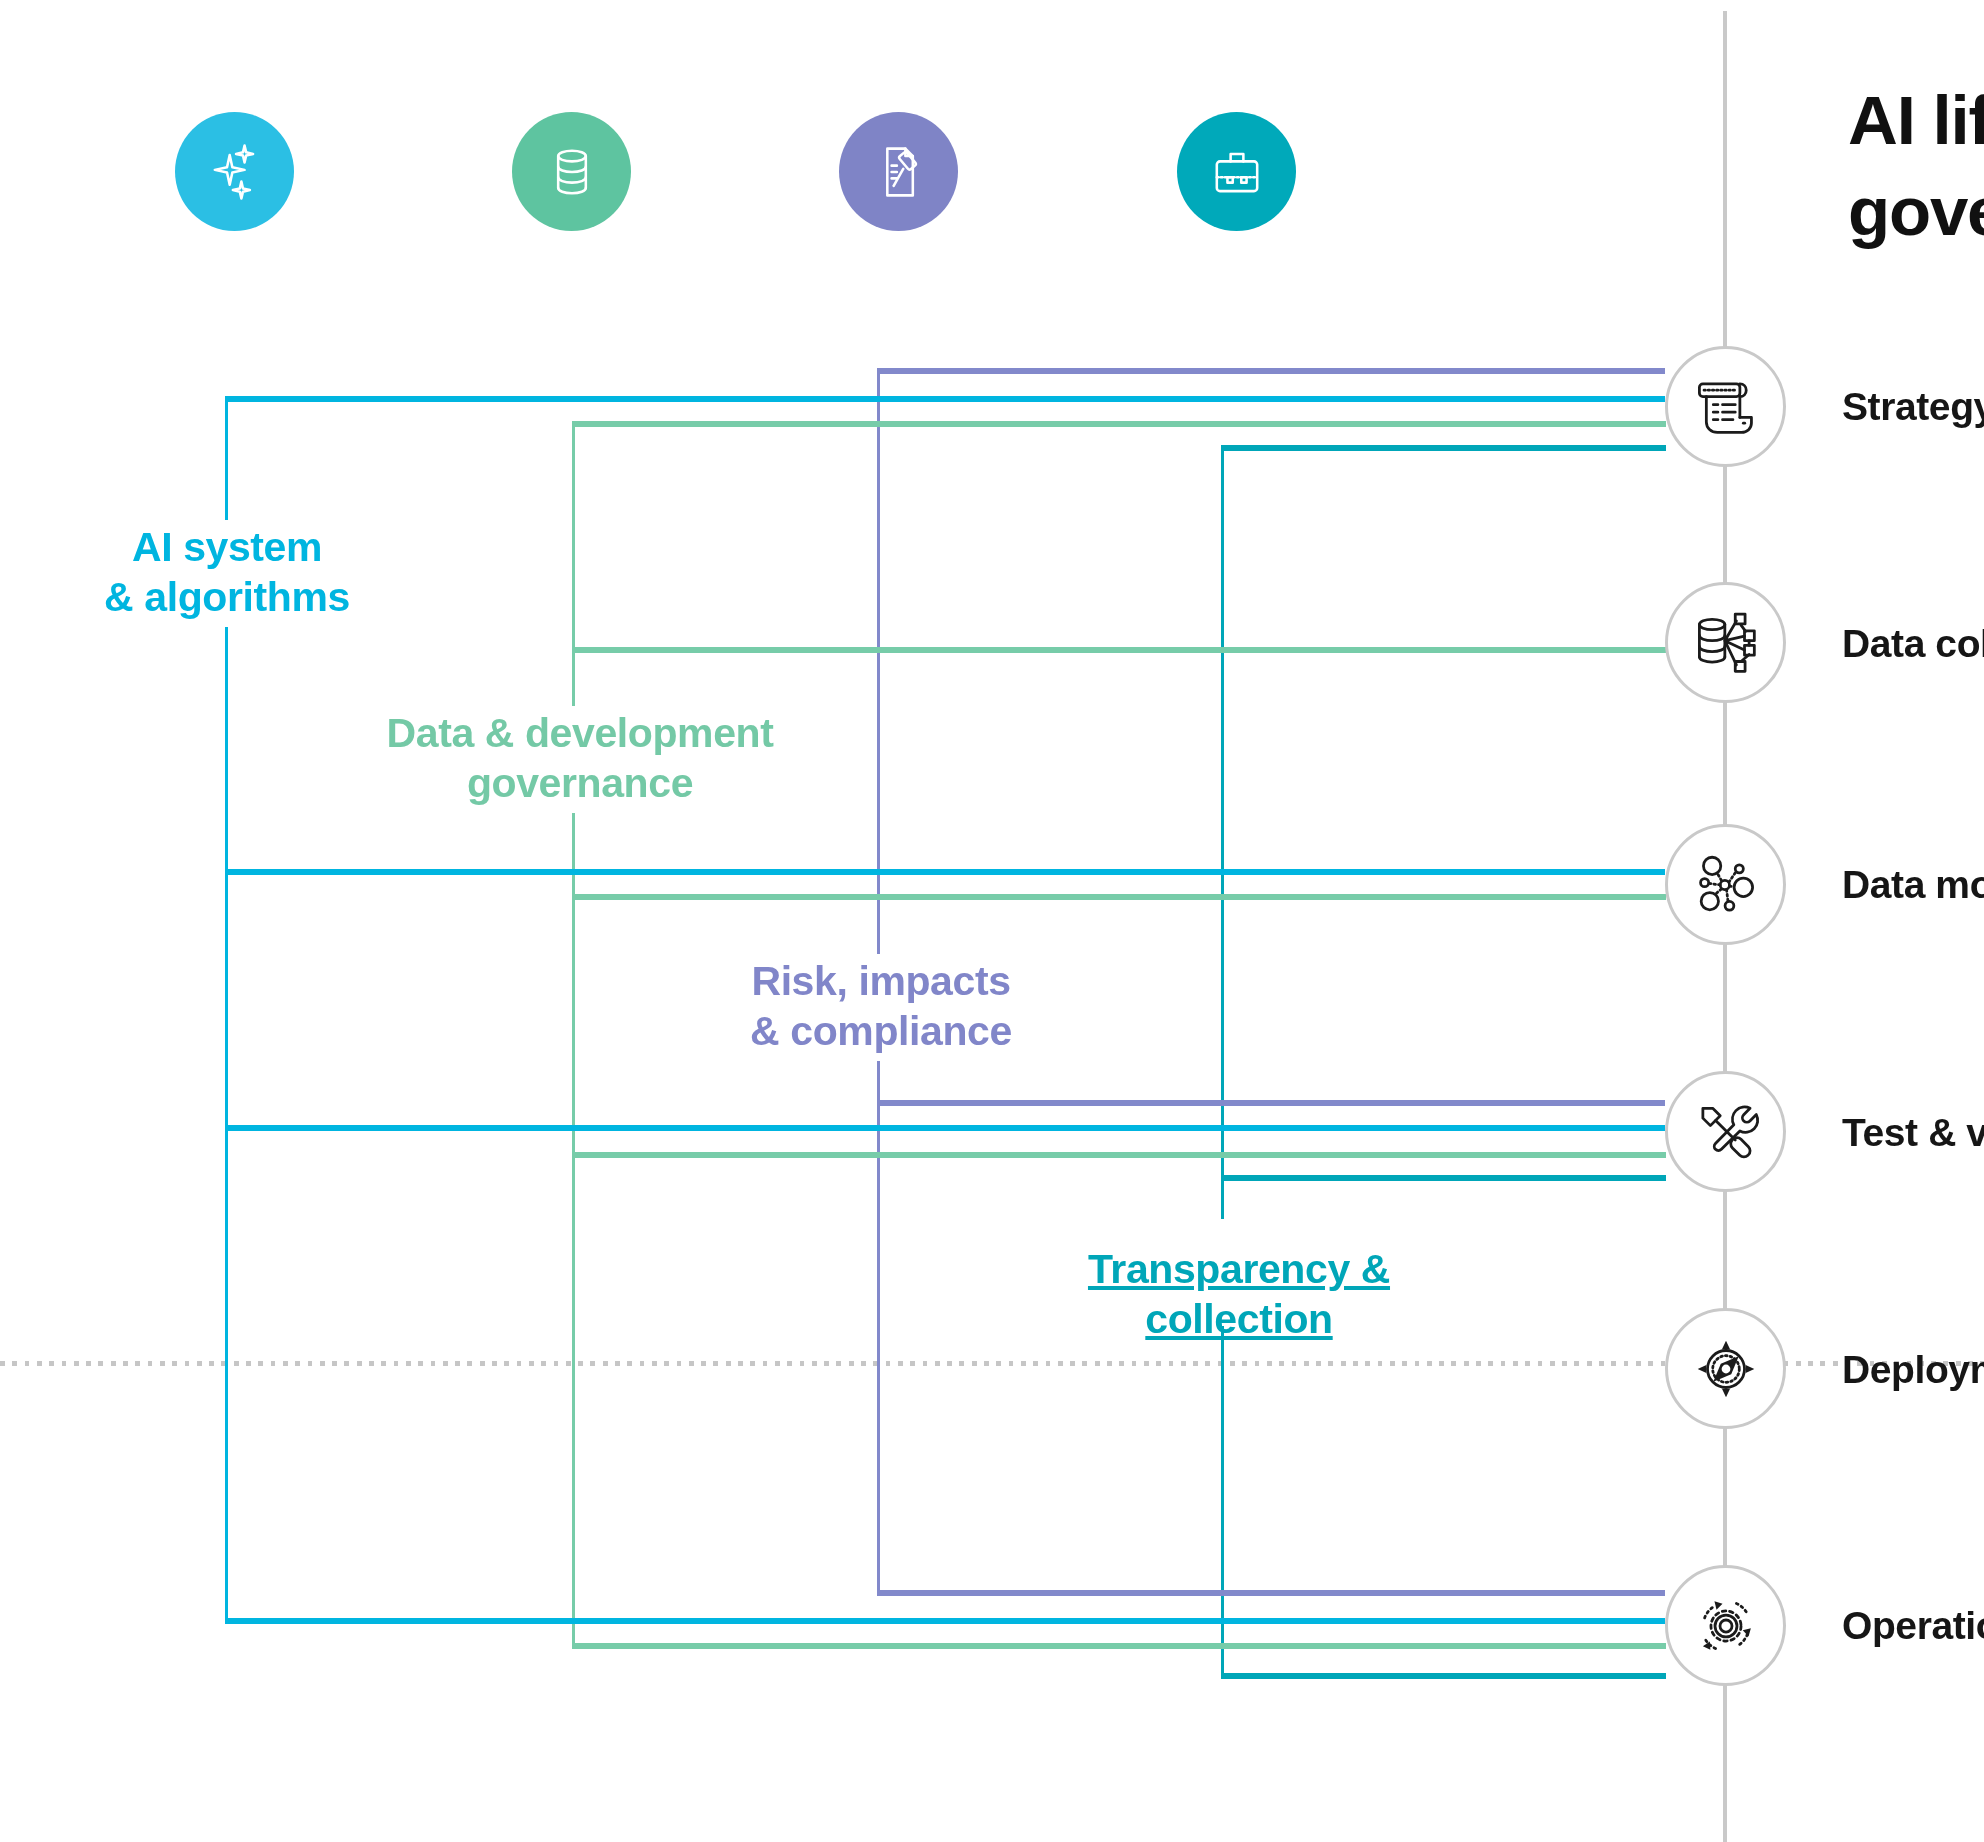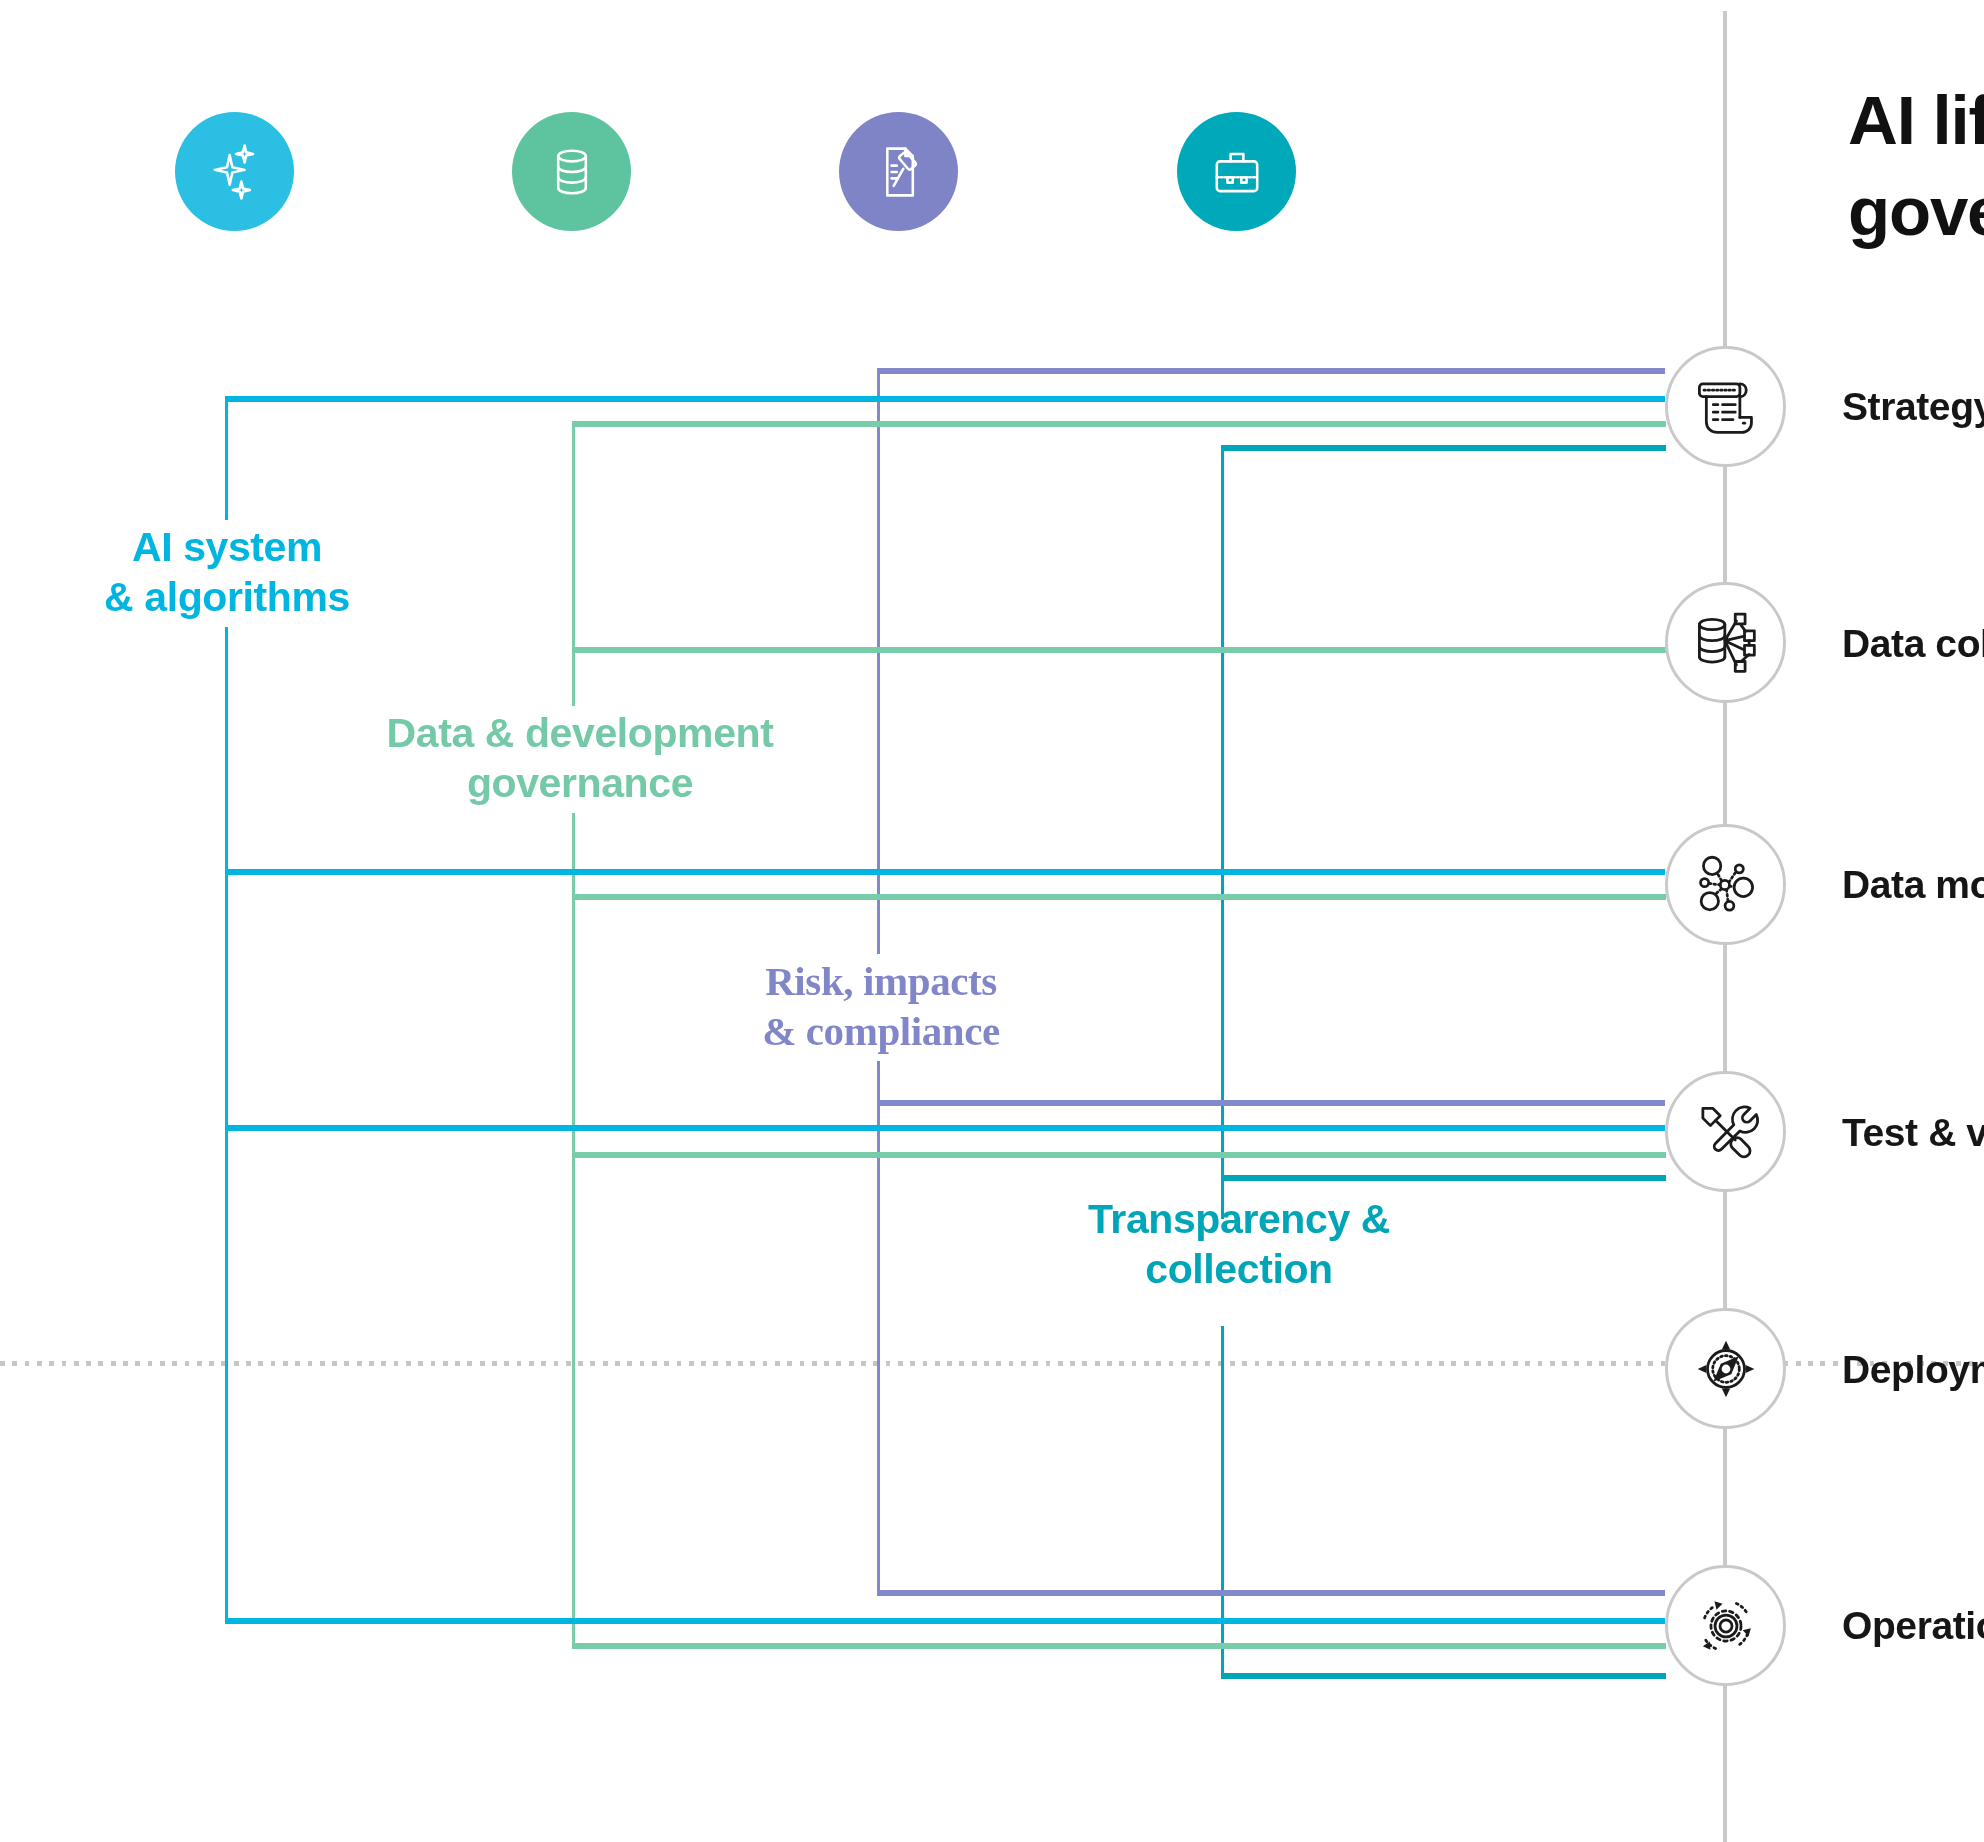--- a/index.html
+++ b/index.html
@@ -6,21 +6,21 @@
   #stage{position:relative;width:2647px;height:1843px;background:#ffffff;overflow:hidden;
          font-family:"Liberation Sans", sans-serif;}
   .hline{position:absolute;height:5.6px;}
   .vline{position:absolute;width:2.8px;}
   .c-cyan{background:#00b5e0;}
   .c-green{background:#77cca9;}
   .c-purple{background:#8289cb;}
   .c-teal{background:#00a6b8;}
   .t-cyan{color:#00b5e0;}
   .t-green{color:#74c9a6;}
-  .t-purple{color:#8186c9;font-family:Liberation Serif, serif;}
+  .t-purple{color:#8186c9;}
   .t-teal{color:#00a6b8;}
   .dotted{position:absolute;left:0;top:1361px;width:2647px;height:5.2px;
     background:repeating-linear-gradient(to right,#c6c6c6 0 4.8px,transparent 4.8px 12.3px);}
   .timeline{position:absolute;left:1723px;top:11px;width:3.6px;height:1832px;background:#c9c9c9;}
   .node{position:absolute;left:1665px;width:121px;height:121px;box-sizing:border-box;
     border:3.6px solid #c9c9c9;border-radius:50%;background:#fff;display:flex;
     align-items:center;justify-content:center;}
   .node svg{width:74px;height:74px;}
   .stage-label{position:absolute;left:1842px;width:794px;transform:translateY(-50%);
     font-size:39px;font-weight:700;color:#161616;letter-spacing:-0.4px;white-space:nowrap;}
@@ -77,21 +77,21 @@
     <div>&amp; algorithms</div>
   </div>
   <div class="cat-label t-green" style="left:302px;top:708px;">
     <div>Data &amp; development</div>
     <div>governance</div>
   </div>
   <div class="cat-label t-purple" style="left:603px;top:956px;">
     <div>Risk, impacts</div>
     <div>&amp; compliance</div>
   </div>
-  <div class="cat-label t-teal" style="left:961px;top:1194px;">
+  <div class="cat-label t-teal" style="left:961px;top:1244px;text-decoration:underline;">
     <div>Transparency &amp;</div>
     <div>collection</div>
   </div>
 
   <div class="badge" style="left:175px;background:#2bbfe4;">
     <svg viewBox="0 0 64 64">
       <path class="icw" d="M27 16 L29.5 27.5 L41 30 L29.5 32.5 L27 44 L24.5 32.5 L13 30 L24.5 27.5 Z"></path>
       <path class="icw" d="M41 7 L42.5 13.5 L49 15 L42.5 16.5 L41 23 L39.5 16.5 L33 15 L39.5 13.5 Z"></path>
       <path class="icw" d="M38 41 L39.5 47.5 L46 49 L39.5 50.5 L38 57 L36.5 50.5 L30 49 L36.5 47.5 Z"></path>
     </svg>

